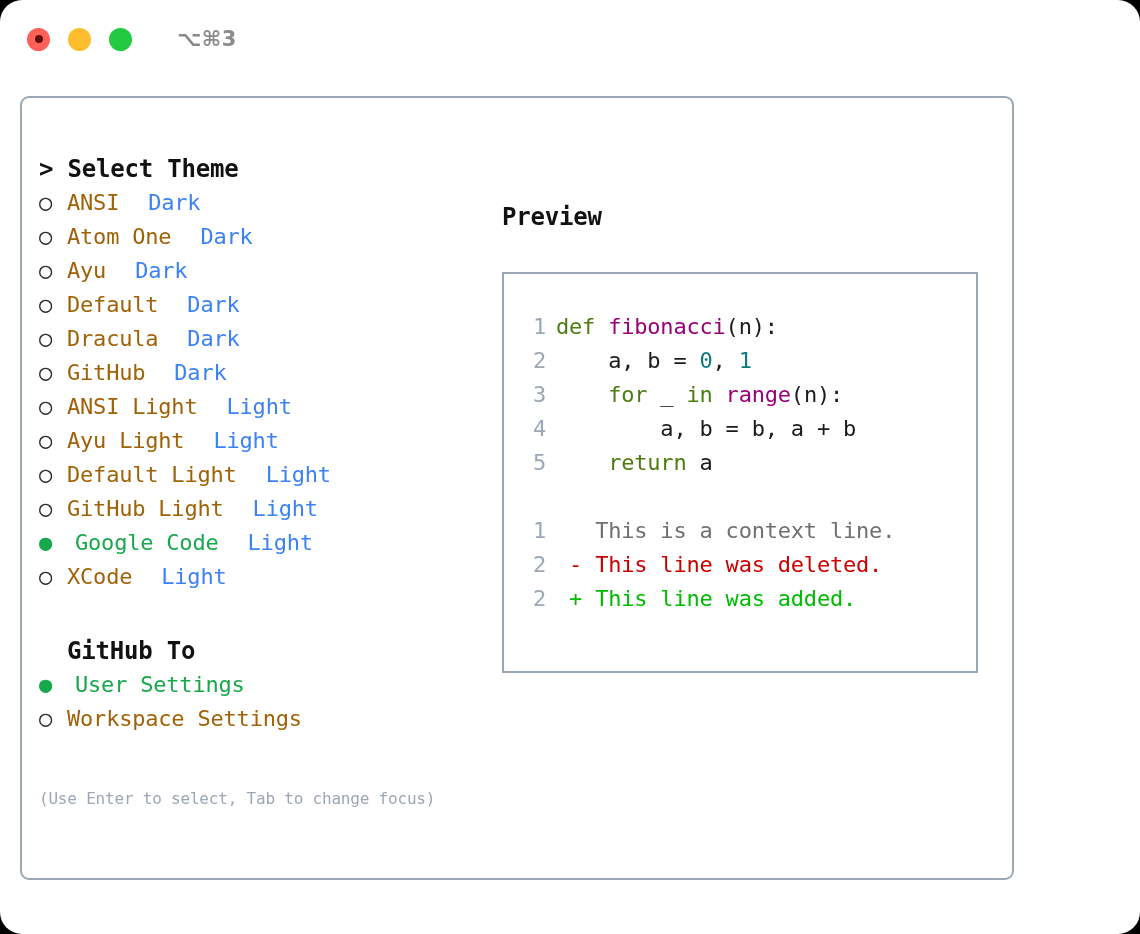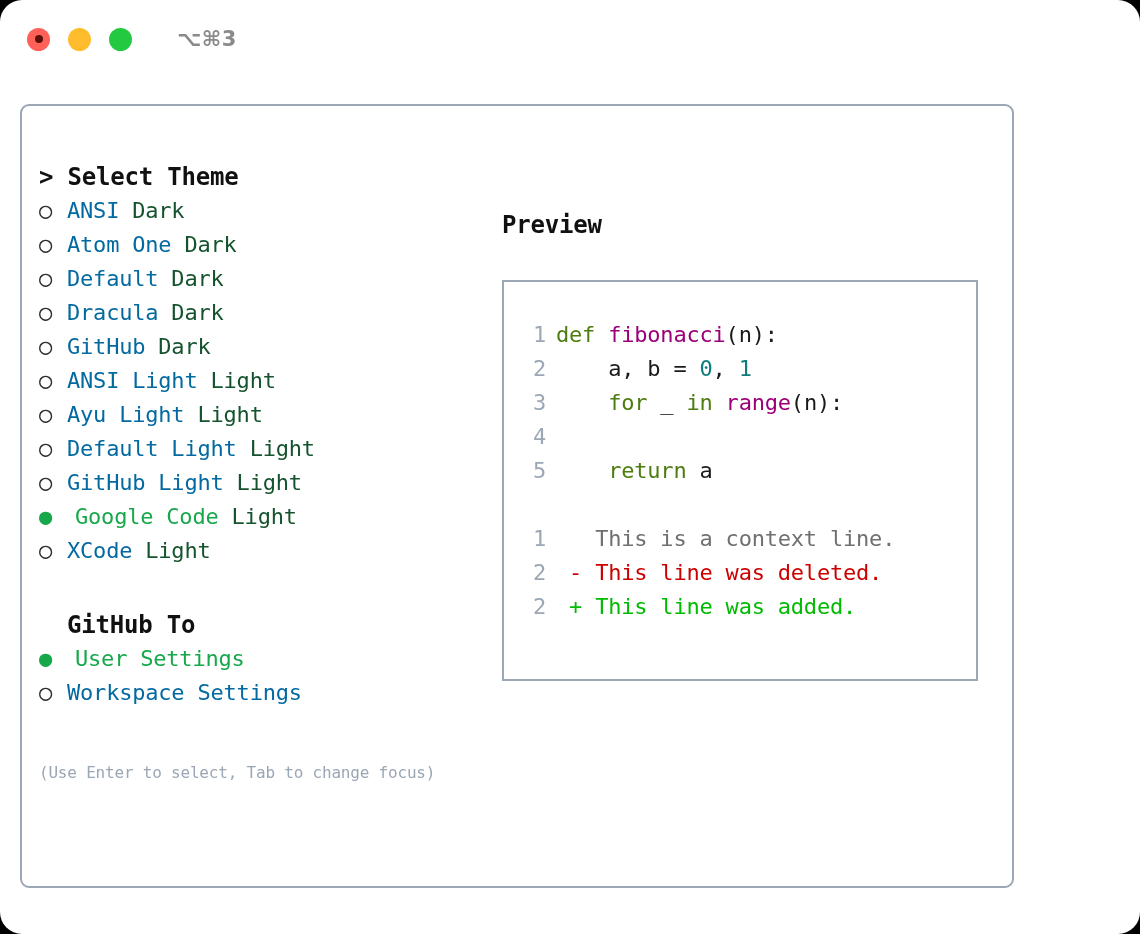--- a/index.html
+++ b/index.html
@@ -64,21 +64,21 @@
     letter-spacing: 0.5px;
     color: #8a8a8a;
     font-family: "DejaVu Sans", sans-serif;
     font-weight: 600;
   }
 
   
   .panel {
     position: absolute;
     left: 20px;
-    top: 104px;
+    top: 96px;
     width: 994px;
     height: 784px;
     border: 2px solid #9ba7b5;
     border-radius: 9px;
     background: #ffffff;
   }
 
   .panel-inner {
     position: absolute;
     left: 0; top: 0;
@@ -117,24 +117,25 @@
   }
 
   .bullet {
     display: inline-block;
     width: 28px;
     color: #2b2b2b;
   }
   .opt.selected .bullet { color: #16a84a; }
   .opt.selected .opt-label { color: #16a84a; margin-left: 8px; }
 
-  .opt-label { color: #0369a1; }
+  .opt-label { color: #a16207; }
 
   .variant {
-    color: #14532d;
+    color: #3b82f6;
+    margin-left: 16px;
   }
 
   .spacer-block { height: 40px; }
 
   .hint {
     margin-top: 46px;
     font-size: 16px;
     line-height: 34px;
     color: #9ba7b5;
     width: 410px;
@@ -206,20 +207,21 @@
   <div class="panel">
     <div class="panel-inner">
 
       <div class="col-left">
 
         <div class="section-title">&gt; Select Theme</div>
 
         <div id="theme-list">
             <div class="opt"><span class="bullet">○</span><span class="opt-label">ANSI</span><span class="variant"> Dark</span></div>
             <div class="opt"><span class="bullet">○</span><span class="opt-label">Atom One</span><span class="variant"> Dark</span></div>
+            <div class="opt"><span class="bullet">○</span><span class="opt-label">Ayu</span><span class="variant"> Dark</span></div>
             <div class="opt"><span class="bullet">○</span><span class="opt-label">Default</span><span class="variant"> Dark</span></div>
             <div class="opt"><span class="bullet">○</span><span class="opt-label">Dracula</span><span class="variant"> Dark</span></div>
             <div class="opt"><span class="bullet">○</span><span class="opt-label">GitHub</span><span class="variant"> Dark</span></div>
             <div class="opt"><span class="bullet">○</span><span class="opt-label">ANSI Light</span><span class="variant"> Light</span></div>
             <div class="opt"><span class="bullet">○</span><span class="opt-label">Ayu Light</span><span class="variant"> Light</span></div>
             <div class="opt"><span class="bullet">○</span><span class="opt-label">Default Light</span><span class="variant"> Light</span></div>
             <div class="opt"><span class="bullet">○</span><span class="opt-label">GitHub Light</span><span class="variant"> Light</span></div>
             <div class="opt selected"><span class="bullet">●</span><span class="opt-label">Google Code</span><span class="variant"> Light</span></div>
             <div class="opt"><span class="bullet">○</span><span class="opt-label">XCode</span><span class="variant"> Light</span></div>
           </div>
@@ -237,21 +239,21 @@
       </div>
 
       <div class="col-right">
         <div class="preview-title">Preview</div>
 
         <div class="preview-box">
           <div id="code-block">
               <div class="code-line"><span class="lineno">1</span><span><span class="tok-kw">def </span><span class="tok-fn">fibonacci</span><span class="tok-plain">(n):</span></span></div>
               <div class="code-line"><span class="lineno">2</span><span><span class="tok-plain">    a, b = </span><span class="tok-num">0</span><span class="tok-plain">, </span><span class="tok-num">1</span></span></div>
               <div class="code-line"><span class="lineno">3</span><span><span class="tok-plain">    </span><span class="tok-kw">for</span><span class="tok-plain"> _ </span><span class="tok-kw">in</span><span class="tok-plain"> </span><span class="tok-fn">range</span><span class="tok-plain">(n):</span></span></div>
-              <div class="code-line"><span class="lineno">4</span></div>
+              <div class="code-line"><span class="lineno">4</span><span><span class="tok-plain">        a, b = b, a + b</span></span></div>
               <div class="code-line"><span class="lineno">5</span><span><span class="tok-plain">    </span><span class="tok-kw">return</span><span class="tok-plain"> a</span></span></div>
             </div>
           <div class="code-gap"></div>
           <div id="diff-block">
               <div class="code-line"><span class="lineno">1</span><span class="tok-ctx">   This is a context line.</span></div>
               <div class="code-line"><span class="lineno">2</span><span class="tok-del"> - This line was deleted.</span></div>
               <div class="code-line"><span class="lineno">2</span><span class="tok-add"> + This line was added.</span></div>
             </div>
         </div>
       </div>

